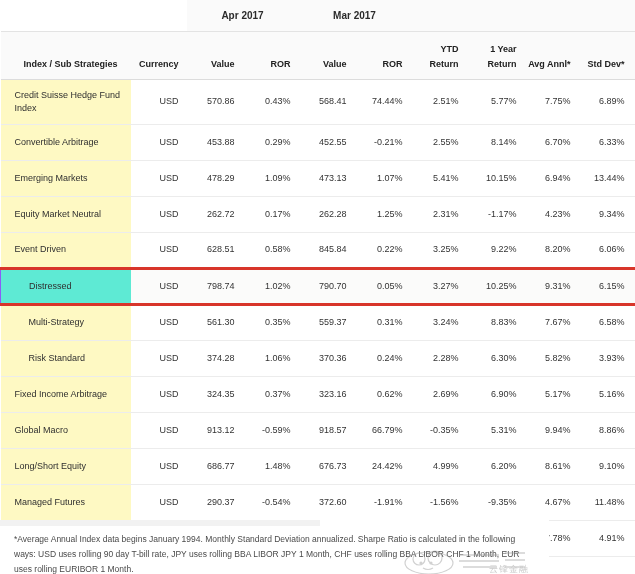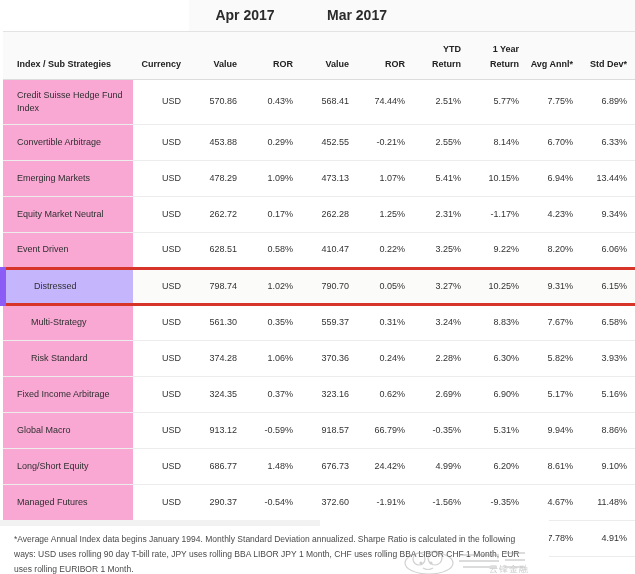--- a/index.html
+++ b/index.html
@@ -29,21 +29,21 @@
     border-collapse: collapse;
     table-layout: fixed;
     font-size: 9px;
   }
 
   
   tr.period-row { height: 31px; }
   tr.period-row td {
     border-bottom: 1px solid #e3e3e3;
     vertical-align: middle;
-    font-size: 14px;
+    font-size: 10px;
     font-weight: bold;
     color: #2b2b2b;
     text-align: center;
     padding: 0;
   }
   td.period-blank { background: #ffffff; }
   td.period-label { background: #fafafa; }
 
   
   tr.head-row { height: 48px; }
@@ -53,21 +53,21 @@
     font-size: 9px;
     font-weight: bold;
     color: #222222;
     vertical-align: bottom;
     padding: 0 8px 7px 0;
     text-align: right;
     line-height: 15px;
     white-space: normal;
   }
   tr.head-row th.h-name {
-    text-align: left;
+    text-align: center;
     padding-left: 14px;
     padding-right: 4px;
     margin-top: 32px;
   }
 
   
   tr.data-row { height: 36px; }
   tr.data-row.tall { height: 45px; }
   tr.data-row td {
     border-bottom: 1px solid #ececec;
@@ -76,37 +76,37 @@
     vertical-align: middle;
     text-align: right;
     padding: 0 8px 0 0;
     background: #ffffff;
     line-height: 13px;
   }
   tr.data-row td.c-name {
     text-align: left;
     padding-left: 14px;
     padding-right: 6px;
-    background: #f9a8d4;
+    background: #fef9c3;
     color: #2f2f2f;
   }
   tr.data-row td.c-name.indent {
     padding-left: 28px;
   }
   td.neg { color: #e8504a; }
 
   
   tr.hl td {
     background: #fbfbfa;
     border-top: 3px solid #d8352a;
     border-bottom: 3px solid #d8352a;
   }
   tr.hl td.c-name {
-    background: #c4b5fd;
-    border-left: 6px solid #8b5cf6;
+    background: #5eead4;
+    border-left: 1px solid #8b5cf6;
   }
   tr.hl td.c-last {
     border-right: 3px solid #d8352a;
   }
   .footnote {
     position: absolute;
     left: 0;
     top: 520px;
     width: 549px;
     box-sizing: border-box;
@@ -243,21 +243,21 @@
           <td class="neg">-1.17%</td>
           <td>4.23%</td>
           <td>9.34%</td>
           <td class=" c-last">0.19</td>
         </tr>
         <tr class="data-row">
           <td class="c-name">Event Driven</td>
           <td>USD</td>
           <td>628.51</td>
           <td>0.58%</td>
-          <td>410.47</td>
+          <td>845.84</td>
           <td>0.22%</td>
           <td>3.25%</td>
           <td>9.22%</td>
           <td>8.20%</td>
           <td>6.06%</td>
           <td class=" c-last">0.94</td>
         </tr>
         <tr class="data-row hl">
           <td class="c-name indent">Distressed</td>
           <td>USD</td>

